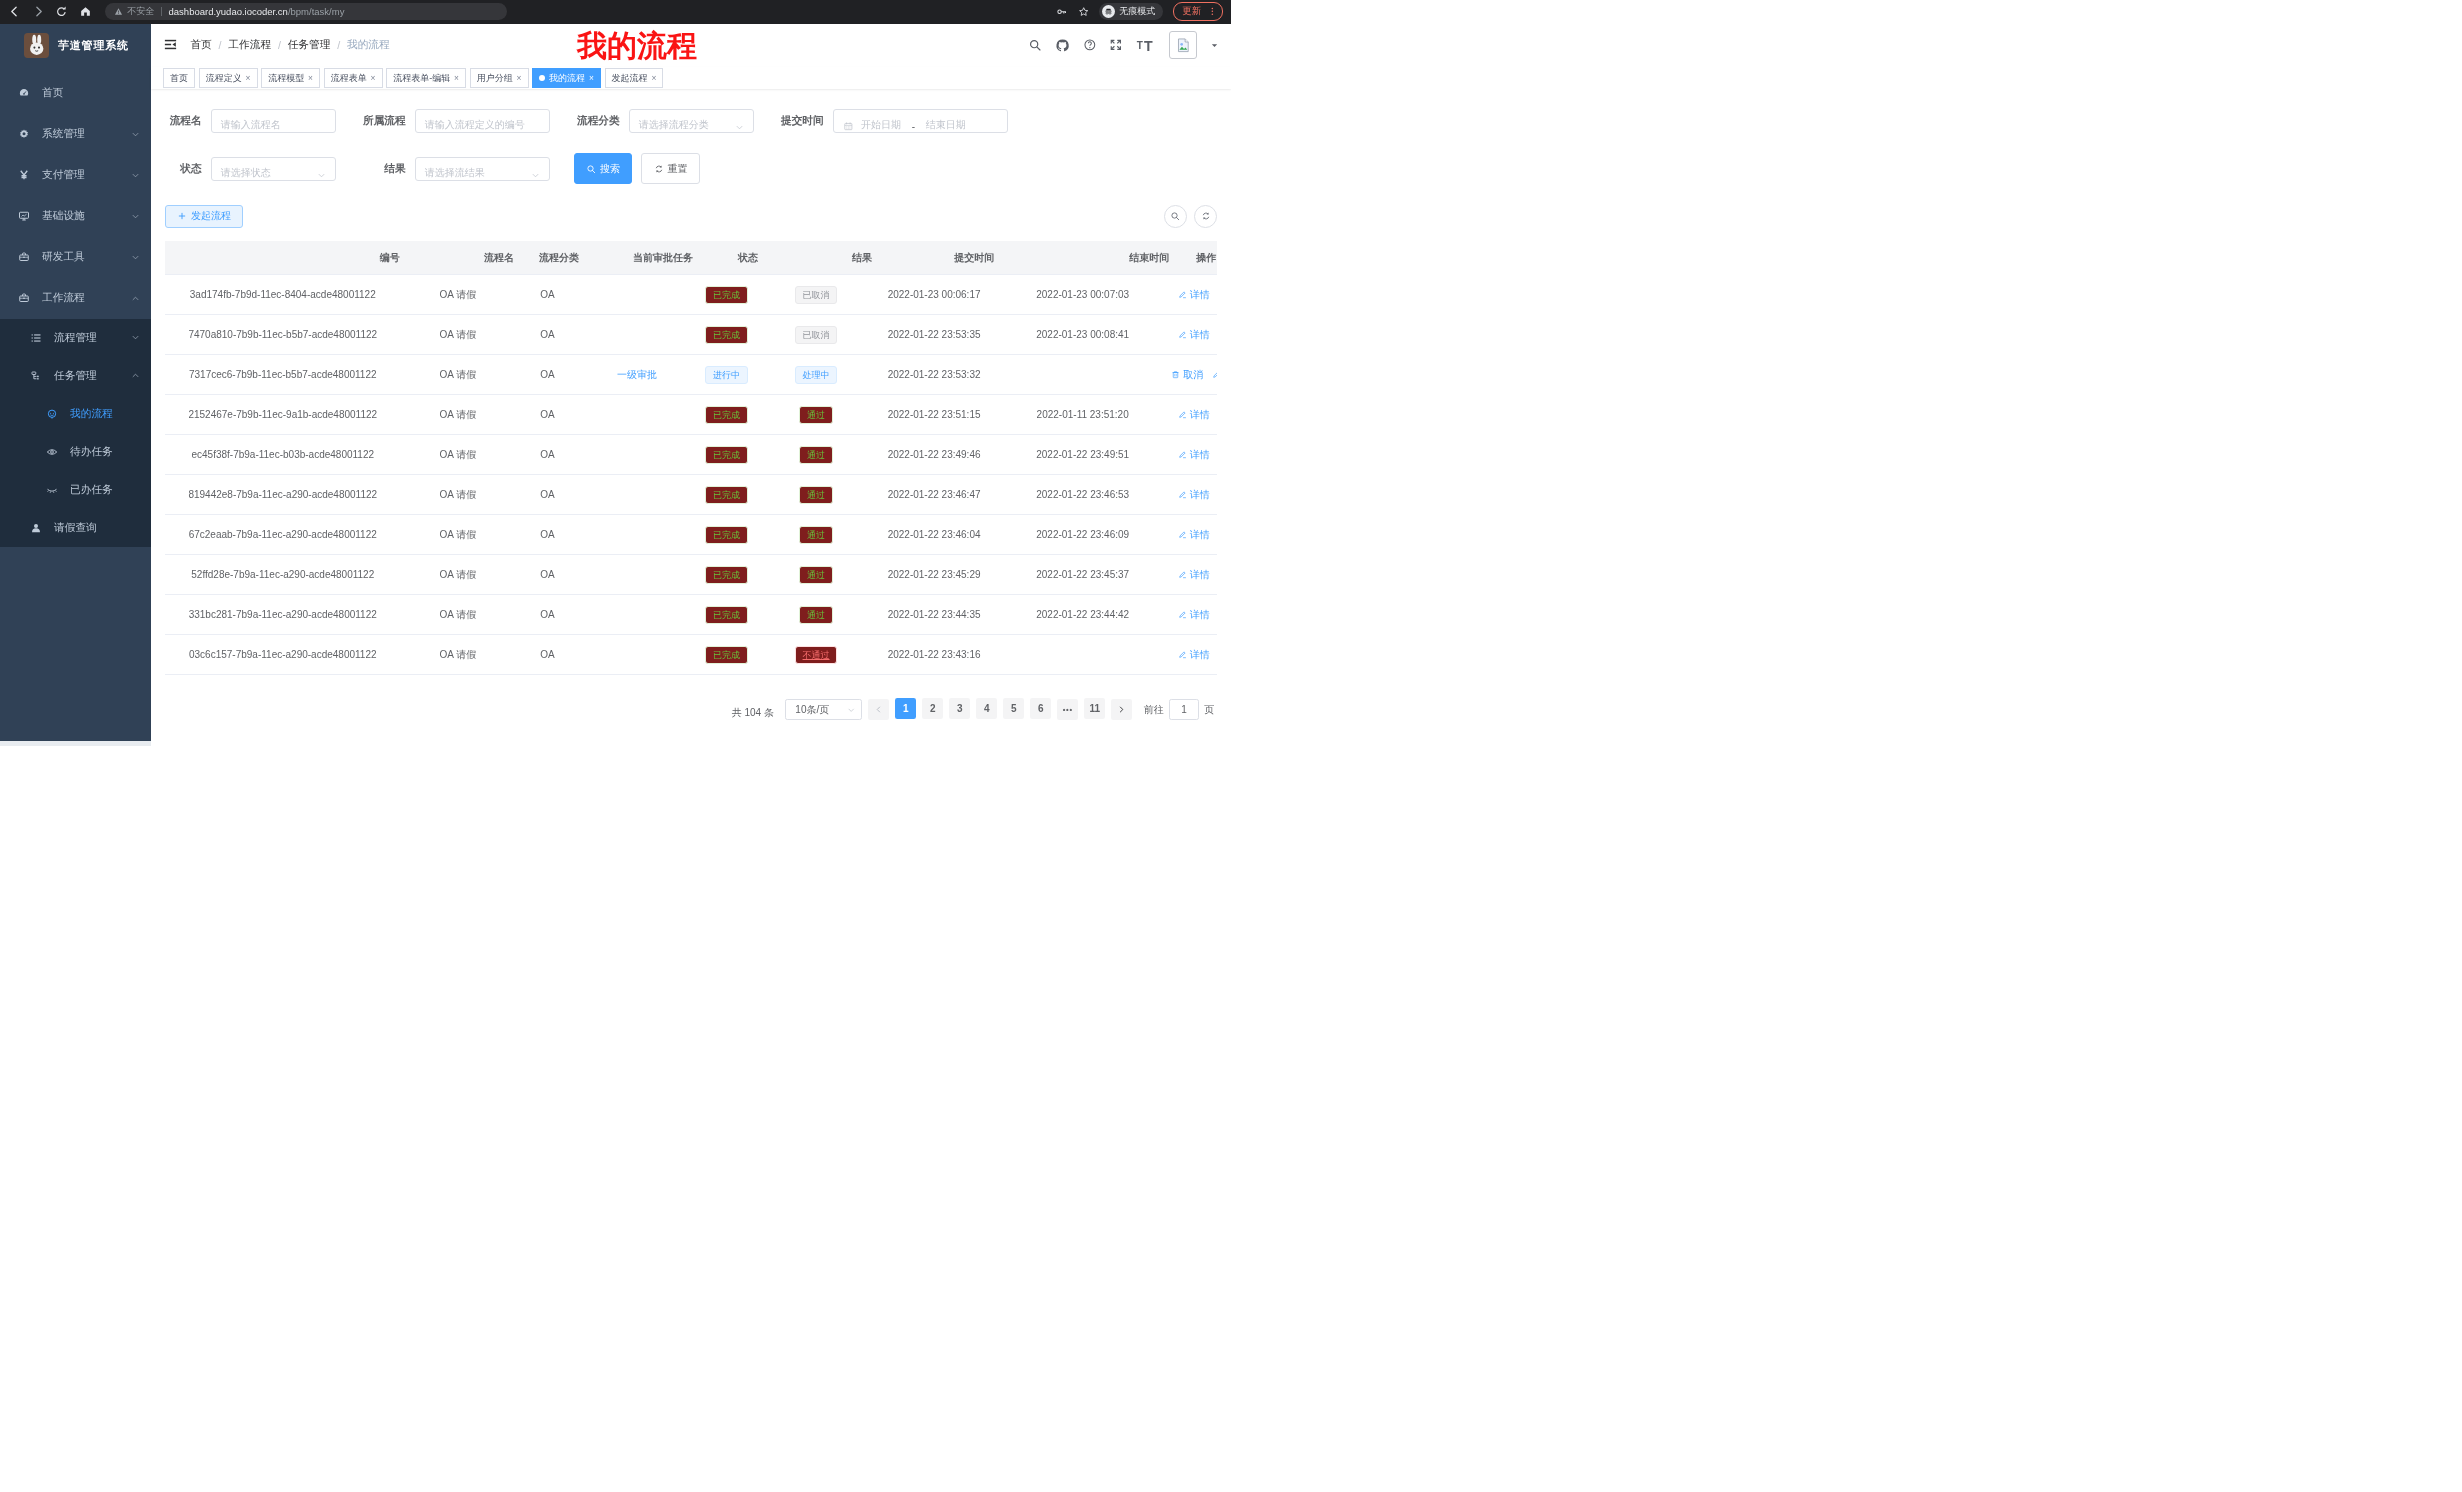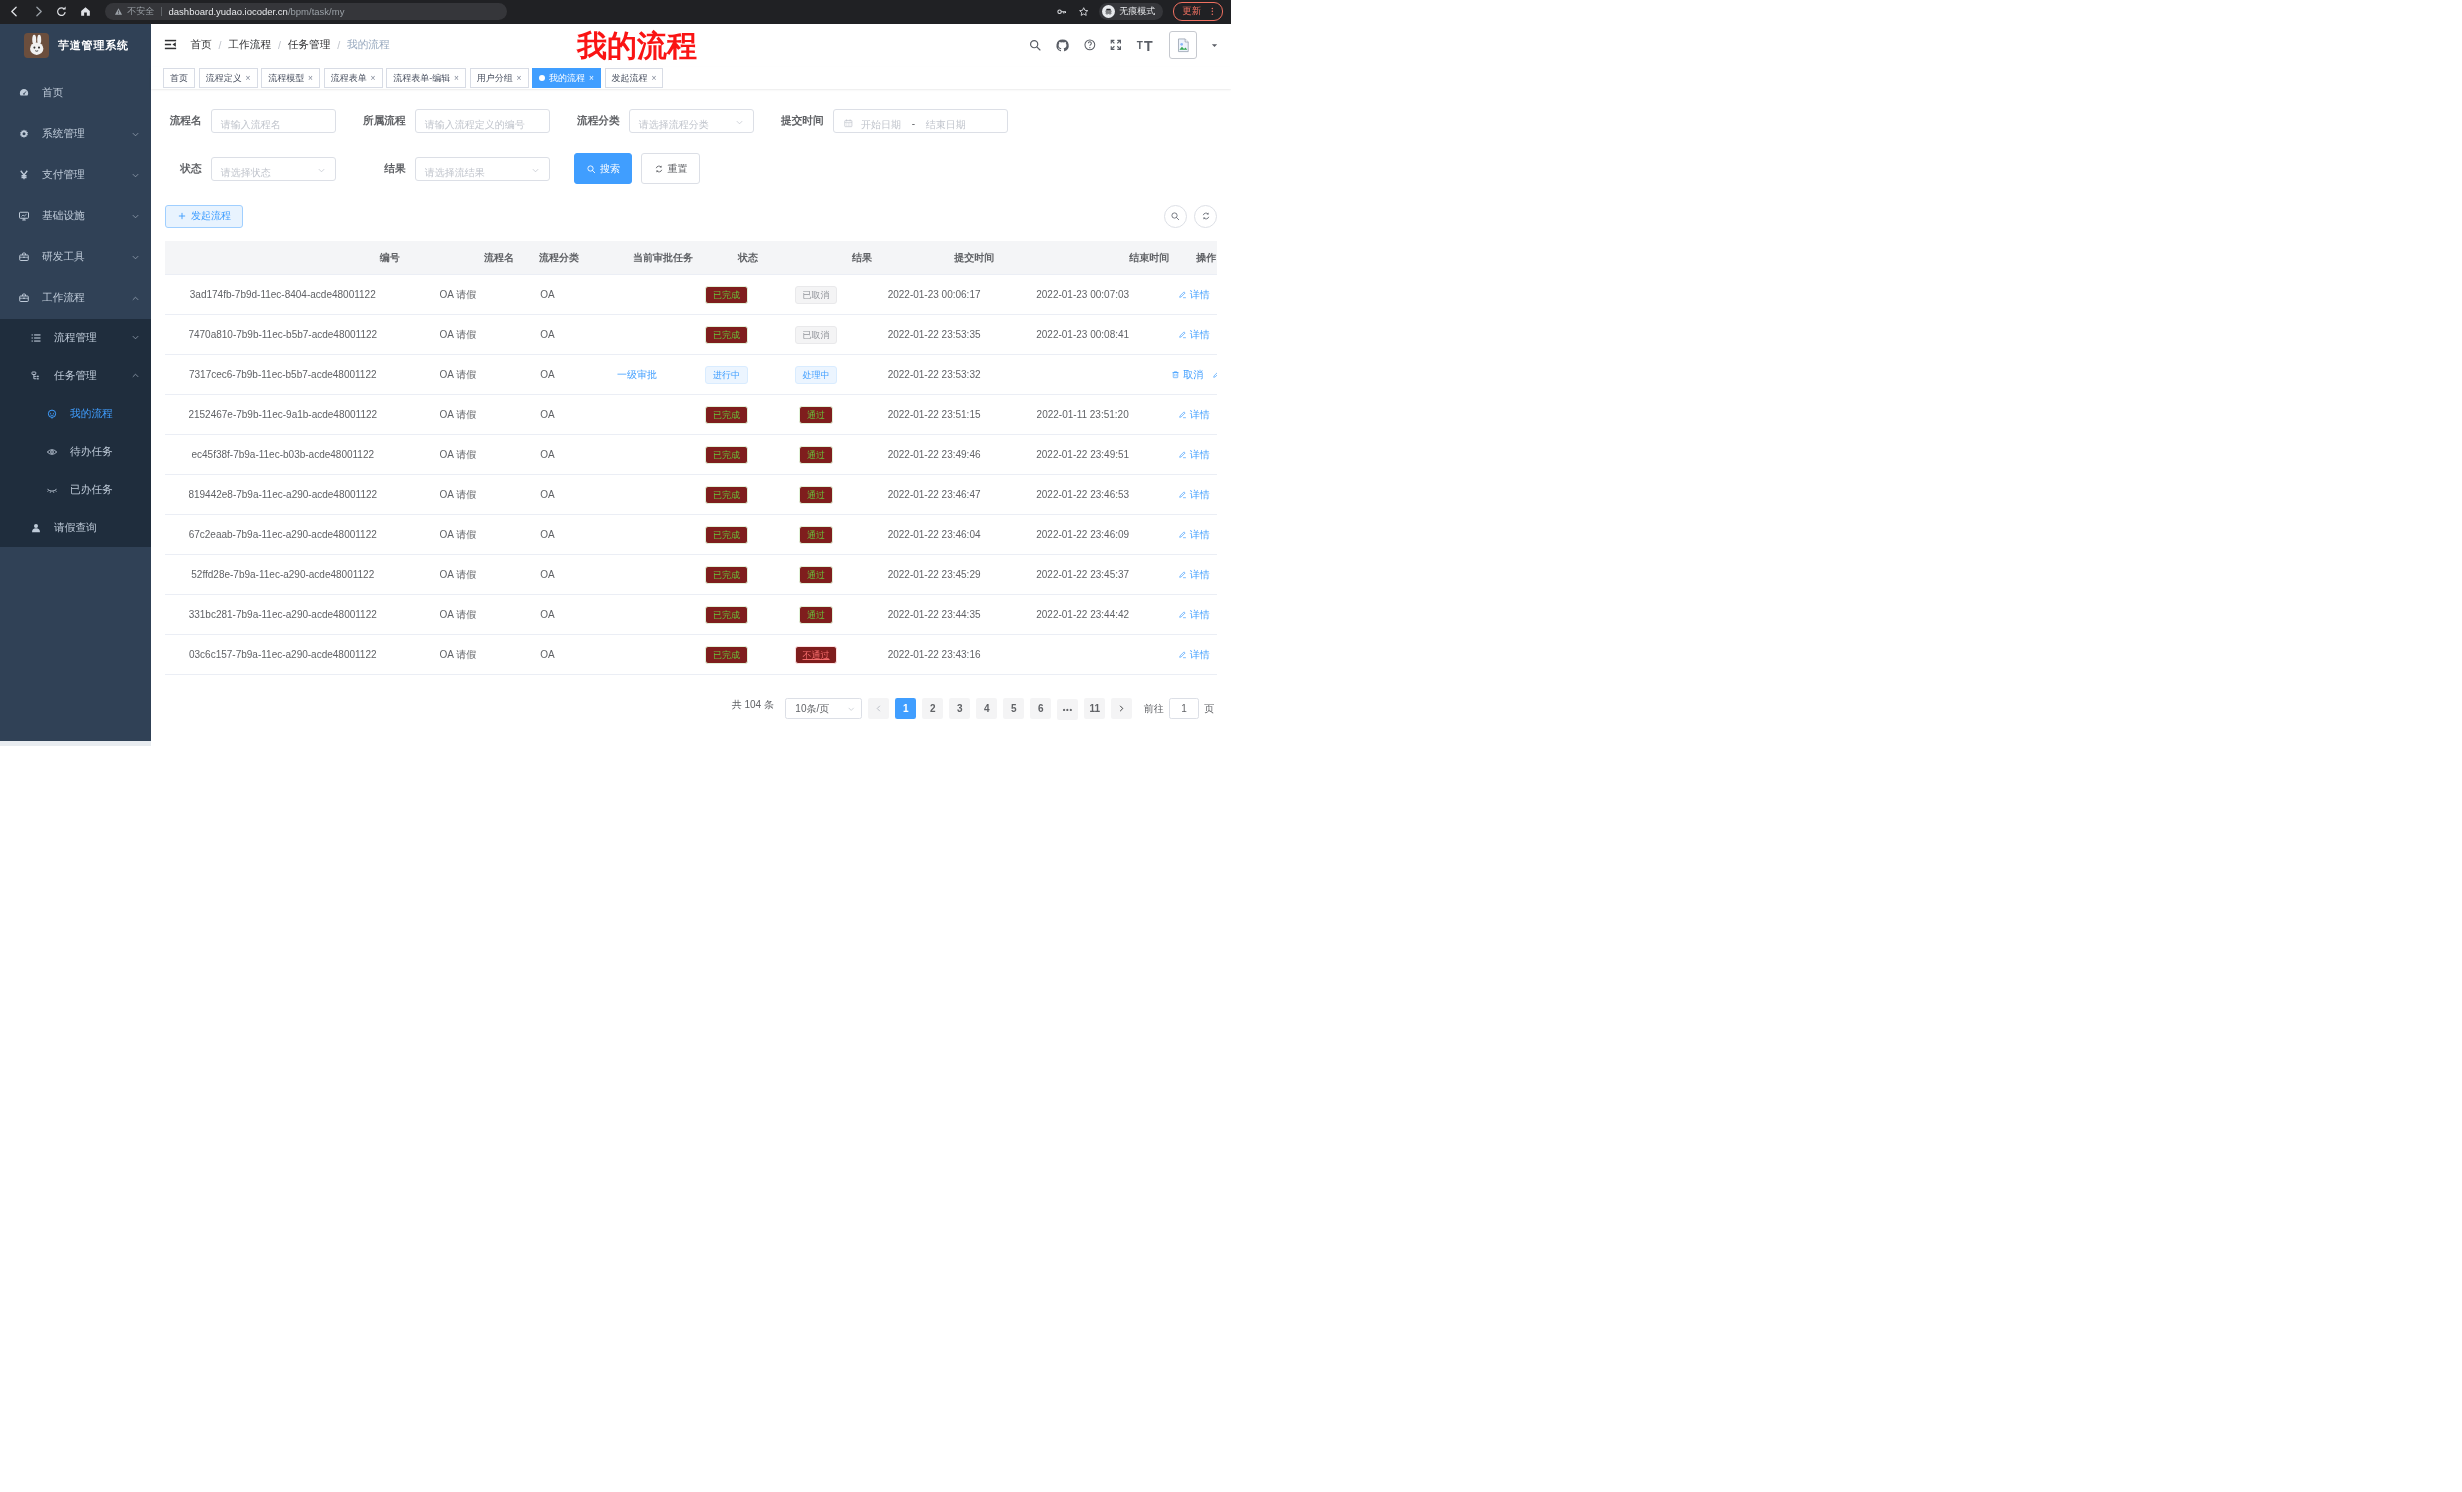--- a/index.html
+++ b/index.html
@@ -71,21 +71,21 @@
   .tab .x{font-size:8.4px;color:#7d8494;cursor:pointer;}
   .tab.active .x{color:#fff;}
   
   .content{flex:1;padding:20px 13.7px 0;position:relative;}
   .filter-row{display:flex;align-items:center;margin-bottom:20.5px;}
   .fg{display:flex;align-items:center;margin-right:24px;}
   .fg:last-child{margin-right:0;}
   .lbl{font-size:10.7px;font-weight:bold;color:#606266;text-align:right;margin-right:9px;flex-shrink:0;}
   .w48{width:37px;}.w60{width:46px;}
   .inp{height:24px;box-sizing:border-box;border:0.8px solid #dcdfe6;border-radius:3px;background:#fff;
-    display:flex;align-items:flex-start;padding:8px 9px;font-size:10px;color:#c0c4cc;cursor:text;}
+    display:flex;align-items:flex-end;padding:0 9px;font-size:10px;color:#c0c4cc;cursor:text;}
   .inp .ph{color:#c0c4cc;}
   .sel{cursor:pointer;justify-content:space-between;}
   .sel .ic{font-size:9px;color:#c0c4cc;}
   .range .ic{font-size:10.7px;color:#c0c4cc;margin-right:7.6px;}
   .range .sep{color:#606266;margin:0 10.7px;}
   .btn{height:31px;box-sizing:border-box;border-radius:3px;font-size:10px;display:inline-flex;align-items:center;
     gap:3.8px;padding:0 11.4px;cursor:pointer;border:0.8px solid #dcdfe6;background:#fff;color:#606266;}
   .btn .ic{font-size:10px;}
   .btn.primary{background:#409eff;border-color:#409eff;color:#fff;}
   .btn.plain-primary{background:#e8f3fe;border-color:#a0cfff;color:#409eff;height:23px;font-size:10px;}
@@ -103,21 +103,21 @@
   .tag{display:inline-block;height:18px;line-height:16.7px;box-sizing:border-box;padding:0 6.8px;border-radius:3px;
     font-size:9px;border:0.8px solid;}
   .tag.success{color:#67c23a;background:#7f1d1d;border-color:#e1f3d8;}
   .tag.primary{color:#409eff;background:#ecf5ff;border-color:#d9ecff;}
   .tag.info{color:#909399;background:#f4f4f5;border-color:#e9e9eb;}
   .tag.danger{color:#f56c6c;background:#7f1d1d;border-color:#fde2e2;text-decoration:underline;}
   .lnk{color:#409eff;font-size:10px;display:inline-flex;align-items:center;gap:3px;cursor:pointer;text-decoration:none;}
   .lnk .ic{font-size:9px;}
   .op+.op{margin-left:9px;}
   
-  .pager{display:flex;align-items:flex-start;justify-content:flex-end;margin-top:23px;padding-right:3px;
+  .pager{display:flex;align-items:flex-end;justify-content:flex-end;margin-top:23px;padding-right:3px;
     font-size:10px;color:#606266;}
   .pg-total{margin-right:11.4px;}
   .pg-size{width:77px;height:21px;box-sizing:border-box;border:0.8px solid #dcdfe6;border-radius:2.3px;
     display:flex;align-items:center;justify-content:space-between;padding:0 6px 0 9px;color:#606266;cursor:pointer;}
   .pg-size .ic{font-size:8.4px;color:#c0c4cc;}
   .pg-btn{min-width:21px;height:21px;box-sizing:border-box;margin-left:6px;background:#f4f4f5;border-radius:2.3px;
     display:inline-flex;align-items:center;justify-content:center;font-size:10px;font-weight:bold;color:#606266;
     cursor:pointer;padding:0 3px;}
   .pg-btn.active{background:#409eff;color:#fff;}
   .pg-btn.nav{color:#b4b9c2;}

